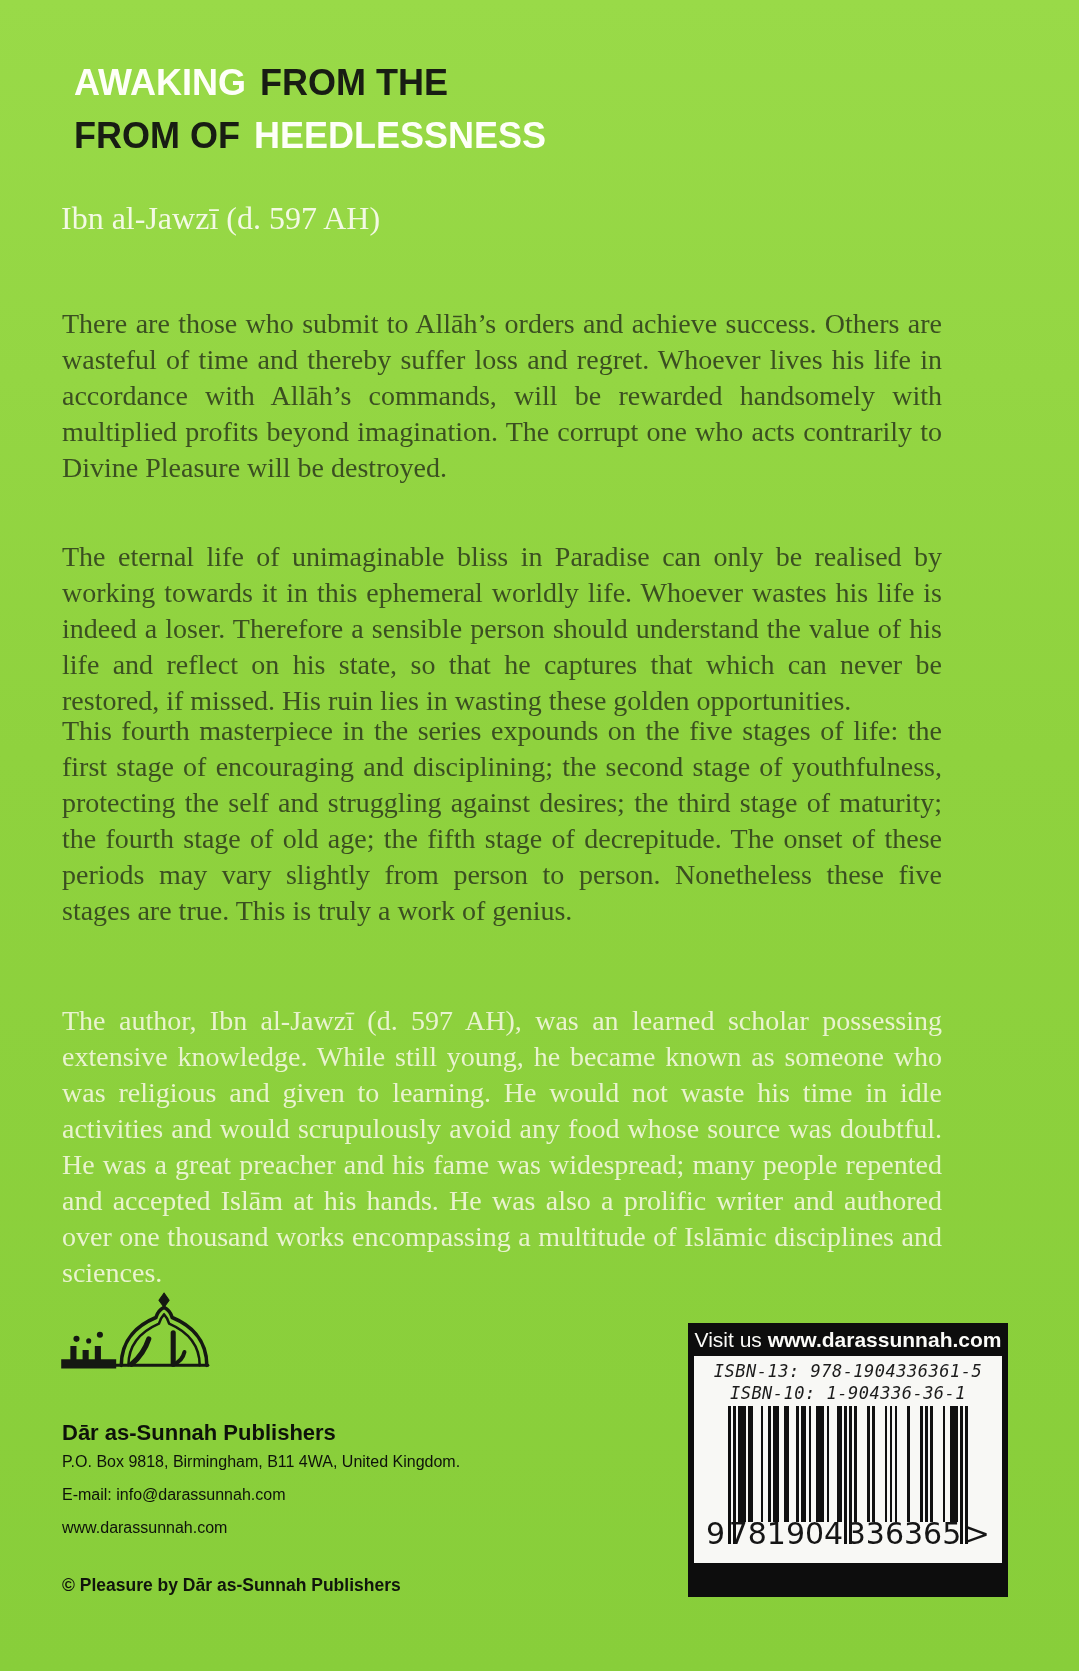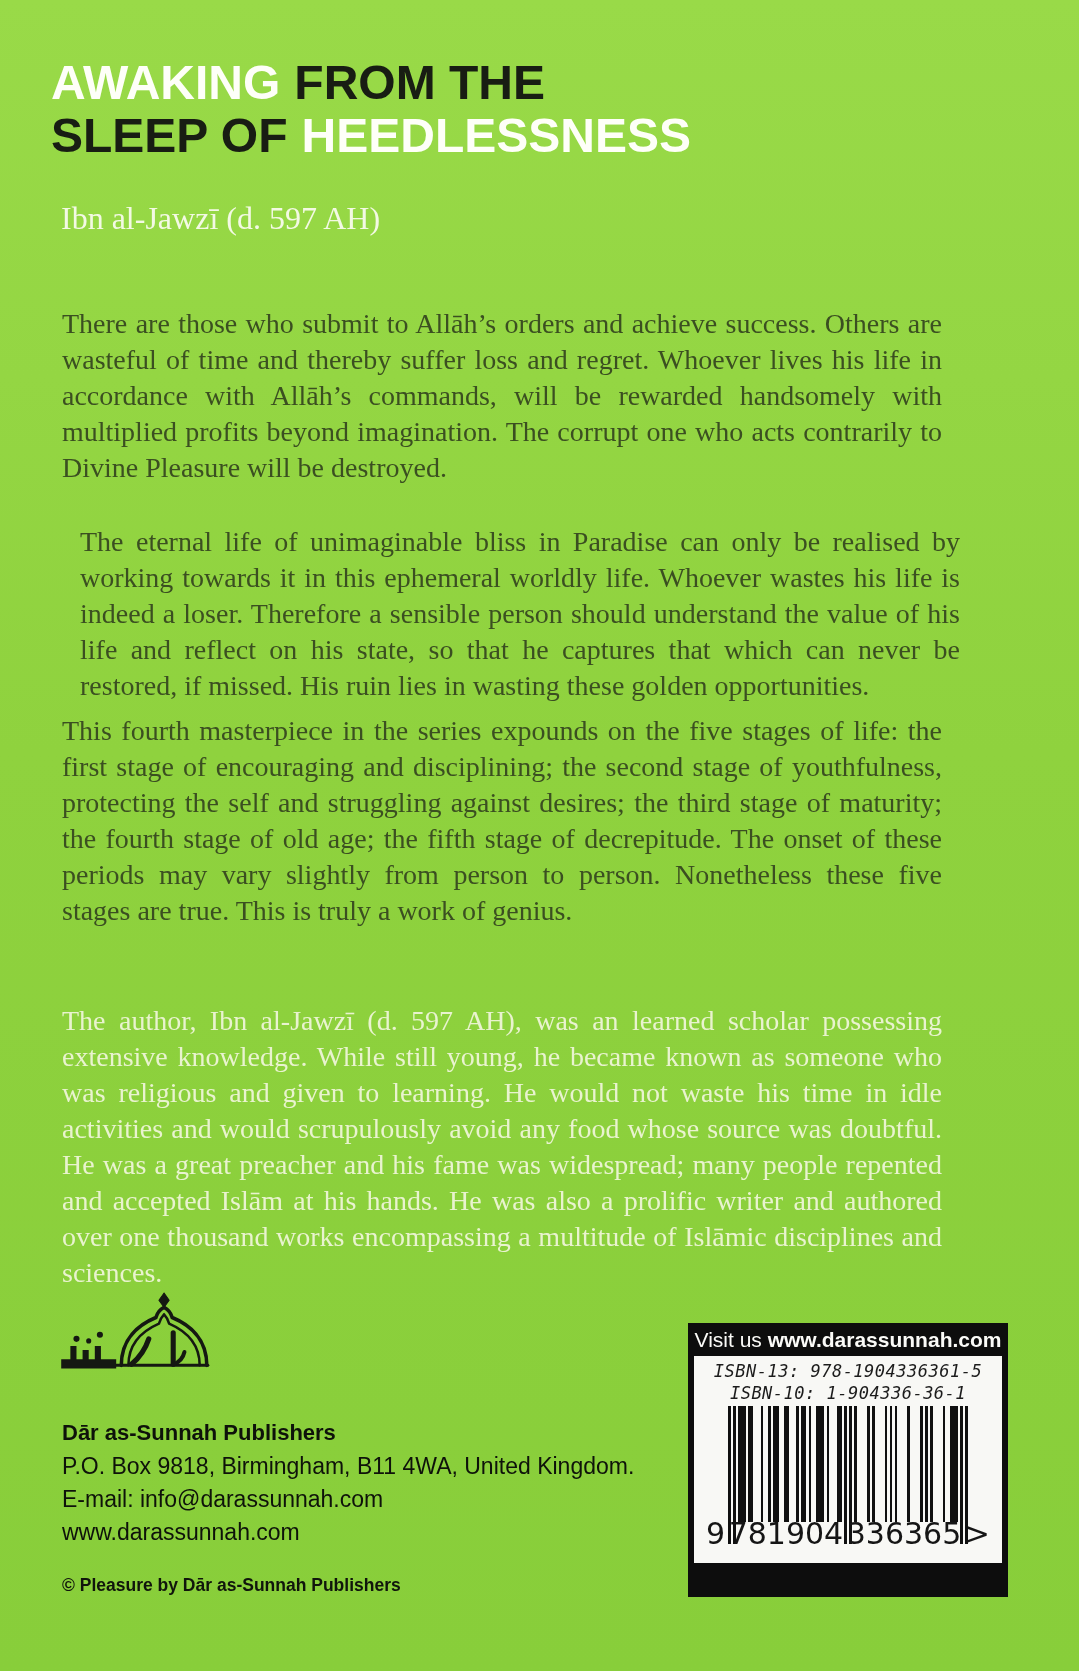--- a/index.html
+++ b/index.html
@@ -2,34 +2,34 @@
 <html><head>
 <meta charset="utf-8">
 <style>
   html,body{margin:0;padding:0;}
   body{width:1079px;height:1671px;font-family:"Liberation Sans",sans-serif;}
   .cover{
     position:relative;width:1079px;height:1671px;overflow:hidden;
     background:linear-gradient(180deg,#99da48 0%,#8fd23e 45%,#88ce3a 100%);
   }
   
-  .title{position:absolute;left:51px;top:56px;font-weight:700;font-size:48px;line-height:53px;letter-spacing:0px;white-space:nowrap;}
+  .title{position:absolute;left:74px;top:56px;font-weight:700;font-size:36px;line-height:53px;letter-spacing:0px;white-space:nowrap;}
   .title .tw{color:#feffF8;}
   .title .td{color:#181d13;}
   .title .gap{display:inline-block;width:14px;}
   
   .author{position:absolute;left:61px;top:200px;font-family:"Liberation Serif",serif;font-size:32px;color:#f3f9e4;}
   
   .para{position:absolute;left:62px;width:880px;font-family:"Liberation Serif",serif;
         font-size:28px;line-height:36px;text-align:justify;color:#3b4f21;}
   .para.light{color:#e9f3cf;}
-  .p1{top:306px;} .p2{top:524px;margin-left:18px;} .p3{top:713px;} .p4{top:1003px;}
+  .p1{top:306px;} .p2{top:539px;} .p3{top:713px;} .p4{top:1003px;}
   
   .logo{position:absolute;left:56px;top:1290px;}
-  .pub-line{position:absolute;left:62px;color:#0e120a;font-size:23px;white-space:nowrap;}
+  .pub-line{position:absolute;left:62px;color:#0e120a;font-size:16px;white-space:nowrap;}
   .pub-name{top:1420px;font-weight:700;font-size:22px;}
   .pub-addr{top:1453px;}
   .pub-mail{top:1486px;}
   .pub-web{top:1519px;}
   .copyright{position:absolute;left:62px;top:1575px;font-size:17.5px;font-weight:700;color:#10150c;}
   
   .bclabel{position:absolute;left:688px;top:1323px;width:320px;height:274px;background:#0d0d0d;}
   .bchead{position:absolute;left:0;top:0;width:320px;height:33px;line-height:33px;text-align:center;
           color:#fbfbf8;font-size:21px;white-space:nowrap;}
   .bchead b{font-weight:700;}
@@ -43,21 +43,21 @@
   .bcdigits{position:absolute;left:12px;top:160px;width:284px;display:flex;justify-content:space-between;
             font-family:"DejaVu Sans",sans-serif;font-size:30px;color:#151515;}
 </style>
 </head>
 <body>
 
 <div class="cover">
 
   <div class="title">
     <div><span class="tw">AWAKING</span><span class="gap"></span><span class="td">FROM THE</span></div>
-    <div><span class="td">SLEEP OF</span><span class="gap"></span><span class="tw">HEEDLESSNESS</span></div>
+    <div><span class="td">FROM OF</span><span class="gap"></span><span class="tw">HEEDLESSNESS</span></div>
   </div>
 
   <div class="author">Ibn al-Jawzī (d. 597 AH)</div>
 
   <div class="para p1">There are those who submit to Allāh’s orders and achieve success. Others are wasteful of time and thereby suffer loss and regret. Whoever lives his life in accordance with Allāh’s commands, will be rewarded handsomely with multiplied profits beyond imagination. The corrupt one who acts contrarily to Divine Pleasure will be destroyed.</div>
   <div class="para p2">The eternal life of unimaginable bliss in Paradise can only be realised by working towards it in this ephemeral worldly life. Whoever wastes his life is indeed a loser. Therefore a sensible person should understand the value of his life and reflect on his state, so that he captures that which can never be restored, if missed. His ruin lies in wasting these golden opportunities.</div>
   <div class="para p3">This fourth masterpiece in the series expounds on the five stages of life: the first stage of encouraging and disciplining; the second stage of youthfulness, protecting the self and struggling against desires; the third stage of maturity; the fourth stage of old age; the fifth stage of decrepitude. The onset of these periods may vary slightly from person to person. Nonetheless these five stages are true. This is truly a work of genius.</div>
   <div class="para p4 light">The author, Ibn al-Jawzī (d. 597 AH), was an learned scholar possessing extensive knowledge. While still young, he became known as someone who was religious and given to learning. He would not waste his time in idle activities and would scrupulously avoid any food whose source was doubtful. He was a great preacher and his fame was widespread; many people repented and accepted Islām at his hands. He was also a prolific writer and authored over one thousand works encompassing a multitude of Islāmic disciplines and sciences.</div>
 
   <div class="logo">

